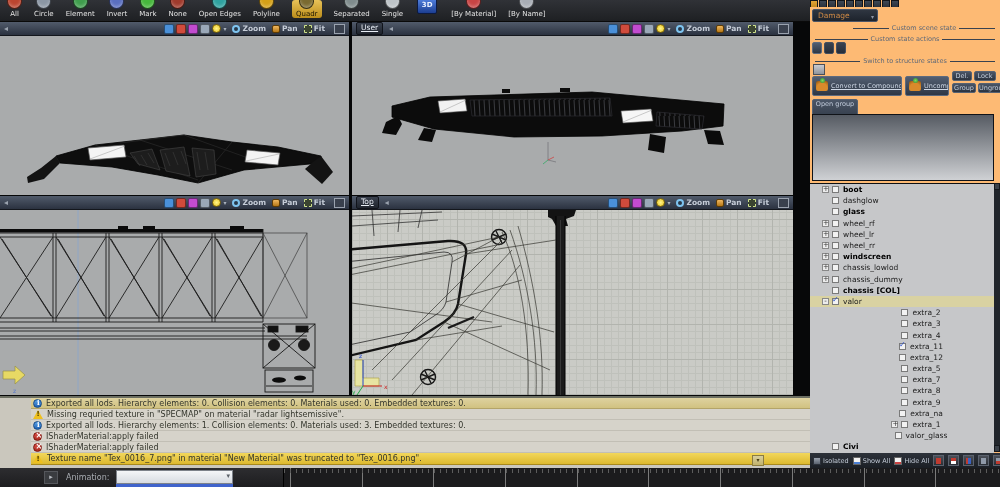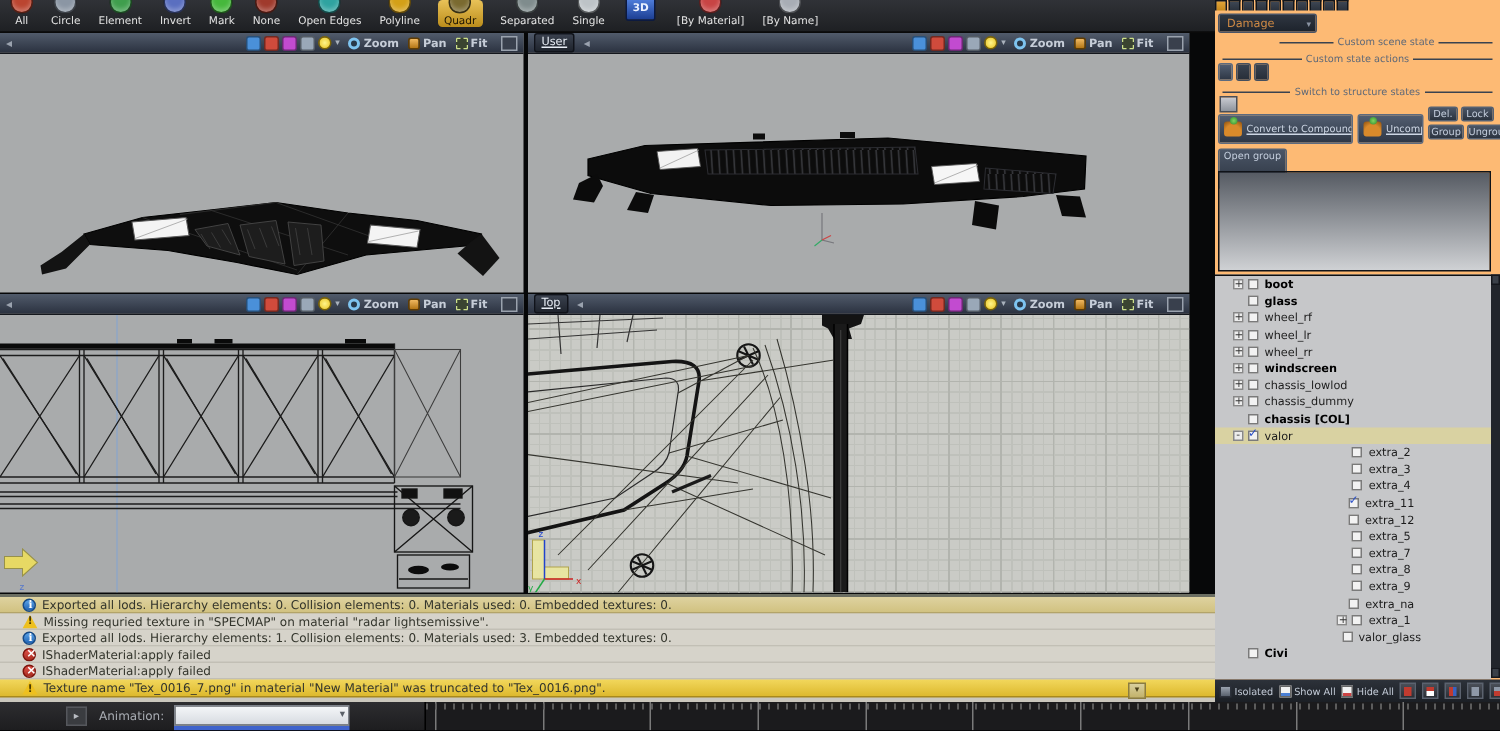--- a/index.html
+++ b/index.html
@@ -49,23 +49,23 @@
     background-image:
       repeating-linear-gradient(0deg,#b2b4ae 0 1px,transparent 1px 35px),
       repeating-linear-gradient(90deg,#b2b4ae 0 1px,transparent 1px 35px),
       repeating-linear-gradient(0deg,#bfc1bb 0 1px,transparent 1px 7px),
       repeating-linear-gradient(90deg,#bfc1bb 0 1px,transparent 1px 7px);}
   .gap-strip{position:absolute;left:793px;top:22px;width:17px;height:377px;background:#070809;}
 
   
   .log{position:absolute;left:0;top:396px;width:810px;height:70px;background:#cac7bd;
        border-top:2px solid #6b6e62;overflow:hidden;}
-  .log-row{height:11.1px;display:flex;align-items:center;padding-left:15px;box-sizing:border-box;
+  .log-row{height:11.1px;display:flex;align-items:center;padding-left:2px;box-sizing:border-box;
            font-size:8px;color:#33352c;background:#d6d3ca;border-bottom:1px solid #c2bfb5;
-           white-space:nowrap;overflow:hidden;}
+           white-space:nowrap;overflow:hidden;margin-left:31px;}
   .log-row.hl-tan{background:linear-gradient(#ded2a0,#d1c281);border-bottom-color:#b3a469;}
   .log-row.hl-gold{background:linear-gradient(#f2d75c,#ddb92e);border-bottom-color:#a8891c;}
   .msg-icon{width:9px;height:9px;margin-right:4px;flex:none;position:relative;box-sizing:border-box;}
   .log-row[data-icon="info"] .msg-icon{background:linear-gradient(#5aa2e8,#1f63b4);border-radius:50%;border:1px solid #174a86;}
   .log-row[data-icon="info"] .msg-icon::after{content:"i";position:absolute;left:3px;top:-1.5px;
       color:#fff;font-size:7px;font-weight:bold;font-family:"DejaVu Serif",serif;}
   .log-row[data-icon="warning"] .msg-icon{width:0;height:0;border-left:5px solid transparent;
       border-right:5px solid transparent;border-bottom:9px solid #eec01f;}
   .log-row[data-icon="warning"] .msg-icon::after{content:"!";position:absolute;left:-1.5px;top:0.5px;
       font-size:7px;font-weight:bold;color:#4a3a00;}
@@ -568,20 +568,25 @@
     <div class="mini-btn" id="btn-close-group">Close group</div>
 
     <div class="rp-list"></div>
 
     <div class="rp-tree">
       <div class="tree-row bold ind1">
           <span class="exp" data-exp="+"></span>
           <span class="cb"></span>
           <span class="tree-label">boot</span>
         </div>
+        <div class="tree-row ind1">
+          <span class="exp"></span>
+          <span class="cb"></span>
+          <span class="tree-label">dashglow</span>
+        </div>
         <div class="tree-row bold ind1">
           <span class="exp"></span>
           <span class="cb"></span>
           <span class="tree-label">glass</span>
         </div>
         <div class="tree-row ind1">
           <span class="exp" data-exp="+"></span>
           <span class="cb"></span>
           <span class="tree-label">wheel_rf</span>
         </div>

